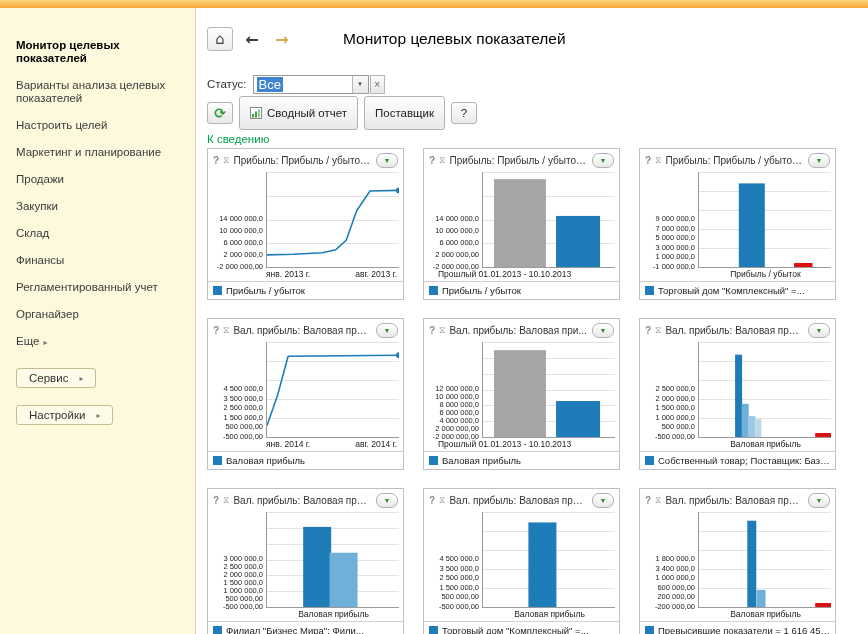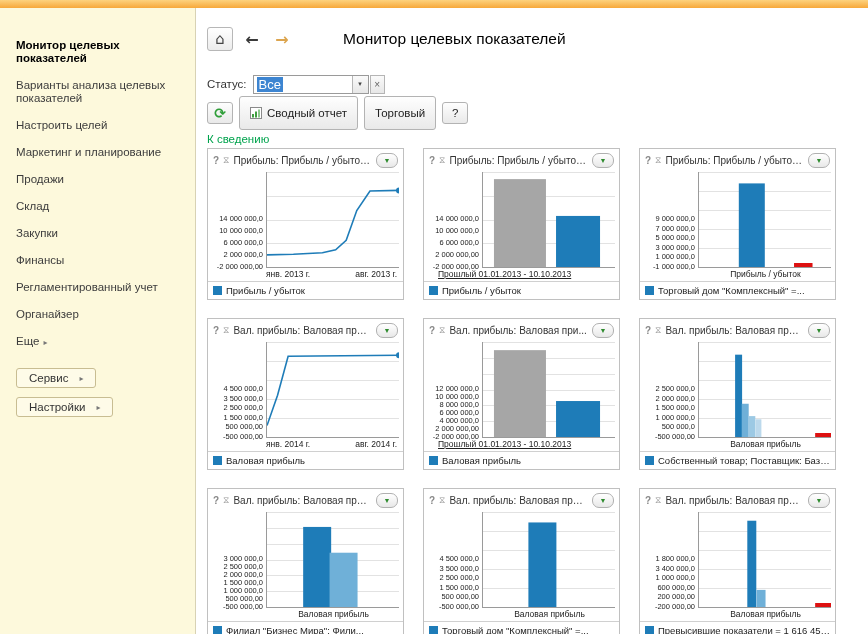--- a/index.html
+++ b/index.html
@@ -5,21 +5,21 @@
   html,body{margin:0;padding:0;}
   body{width:868px;height:634px;overflow:hidden;background:#fff;font-family:"Liberation Sans",sans-serif;position:relative;font-size:12px;}
 
   .titlebar{position:absolute;left:0;top:0;width:100%;height:8px;background:linear-gradient(#fdd27e,var(--titlebar-orange,#f7a83a));}
 
   
   .sidebar{position:absolute;left:0;top:8px;bottom:0;width:196px;background:#fdf9dc;border-right:1px solid #d8d2b4;padding-top:24px;box-sizing:border-box;}
   .side-item{padding:7px 10px 7px 16px;font-size:11.5px;color:#3c3c3c;line-height:13px;cursor:default;}
   .side-item.active{font-weight:bold;color:#000;}
   .chev{font-size:8px;color:#777;margin-left:4px;}
-  .side-buttons{margin:12px 0 0 16px;display:flex;flex-direction:column;gap:9px;align-items:flex-start;}
+  .side-buttons{margin:12px 0 0 16px;display:flex;flex-direction:column;gap:17px;align-items:flex-start;}
   .side-btn{font-size:11.5px;color:#333;border:1px solid #c8bd92;border-radius:3px;background:rgba(255,255,255,0.35);padding:3px 12px;display:flex;align-items:center;gap:7px;}
 
   
   .main{position:absolute;left:197px;top:8px;right:0;bottom:0;background:#fff;}
   .nav-row{display:flex;align-items:center;margin:18px 0 0 10px;height:26px;}
   .sq-btn{width:26px;height:24px;border:1px solid #b7b7b7;border-radius:3px;background:linear-gradient(#ffffff,#ececec);display:flex;align-items:center;justify-content:center;box-sizing:border-box;}
   .home-glyph{font-size:15px;color:#444;font-family:"DejaVu Sans",sans-serif;line-height:1;}
   .nav-arrow{width:22px;height:24px;display:flex;align-items:center;justify-content:center;font-size:16px;font-weight:bold;margin-left:8px;font-family:"DejaVu Sans",sans-serif;}
   .nav-back{color:#3a3a3a;}
   .nav-fwd{color:#dca54f;}
@@ -51,40 +51,40 @@
   .card-body{flex:1;display:flex;padding:2px 4px 0 2px;min-height:0;}
   .yaxis{width:56px;display:flex;flex-direction:column;justify-content:space-between;align-items:flex-end;font-size:7.5px;color:#222;padding-right:3px;box-sizing:border-box;margin-top:46px;}
   .yaxis span{line-height:8px;white-space:nowrap;}
   .yaxis span:first-child{margin-top:-3px;}
   .yaxis span:last-child{margin-bottom:-3px;}
   .plot{flex:1;position:relative;border-left:1px solid #9a9a9a;border-bottom:1px solid #9a9a9a;min-width:0;}
   .plot svg{display:block;position:absolute;left:0;top:0;}
   .xlabel-row{height:13px;line-height:13px;font-size:8.5px;color:#222;display:flex;position:relative;white-space:nowrap;overflow:hidden;}
   .xl-split{flex:1;display:flex;justify-content:space-between;padding:0 6px 0 58px;}
   .xl-center{flex:1;text-align:center;padding-left:56px;}
-  .xl-leftalign{padding-left:14px;text-decoration:underline;}
+  .xl-leftalign{padding-left:14px;}
   .legend{border-top:1px solid #d0d0d0;height:18px;display:flex;align-items:center;gap:4px;padding:0 5px;box-sizing:border-box;}
   .legend-swatch{width:9px;height:9px;flex:none;background:var(--accent-blue,#1e7cb8);}
   .legend-label{font-size:9.5px;color:#222;white-space:nowrap;overflow:hidden;text-overflow:ellipsis;}
 
   .report-icon{flex:none;}
 </style>
 </head>
 <body>
 
 <div class="titlebar"></div>
 
 <div class="sidebar">
   <div class="side-item active">Монитор целевых показателей</div>
   <div class="side-item">Варианты анализа целевых показателей</div>
   <div class="side-item">Настроить целей</div>
   <div class="side-item">Маркетинг и планирование</div>
   <div class="side-item">Продажи</div>
+  <div class="side-item">Закупки</div>
   <div class="side-item">Склад</div>
-  <div class="side-item">Закупки</div>
   <div class="side-item">Финансы</div>
   <div class="side-item">Регламентированный учет</div>
   <div class="side-item">Органайзер</div>
   <div class="side-item">
     <span>Еще</span><span class="chev">▸</span>
   </div>
   <div class="side-buttons">
     <div class="side-btn">
       <span>Сервис</span>
         <span class="chev">▸</span>
@@ -129,21 +129,21 @@
     <div class="btn">
       <svg class="report-icon" width="12" height="12" viewBox="0 0 12 12">
         <rect x="0.5" y="0.5" width="11" height="11" fill="#ffffff" stroke="#8a8a8a"></rect>
         <rect x="2" y="7" width="2" height="3.5" fill="#3f9e3f"></rect>
         <rect x="5" y="4.5" width="2" height="6" fill="#3f9e3f"></rect>
         <rect x="8" y="2.5" width="2" height="8" fill="#8fc98f"></rect>
       </svg>
       <span>Сводный отчет</span>
     </div>
     <div class="btn">
-        <span>Торговый</span>
+        <span>Поставщик</span>
       </div>
     <div class="btn icon-only">
         <span>?</span>
       </div>
   </div>
 
   <div><span class="info-link">К сведению</span></div>
 
   <div class="grid">
 

